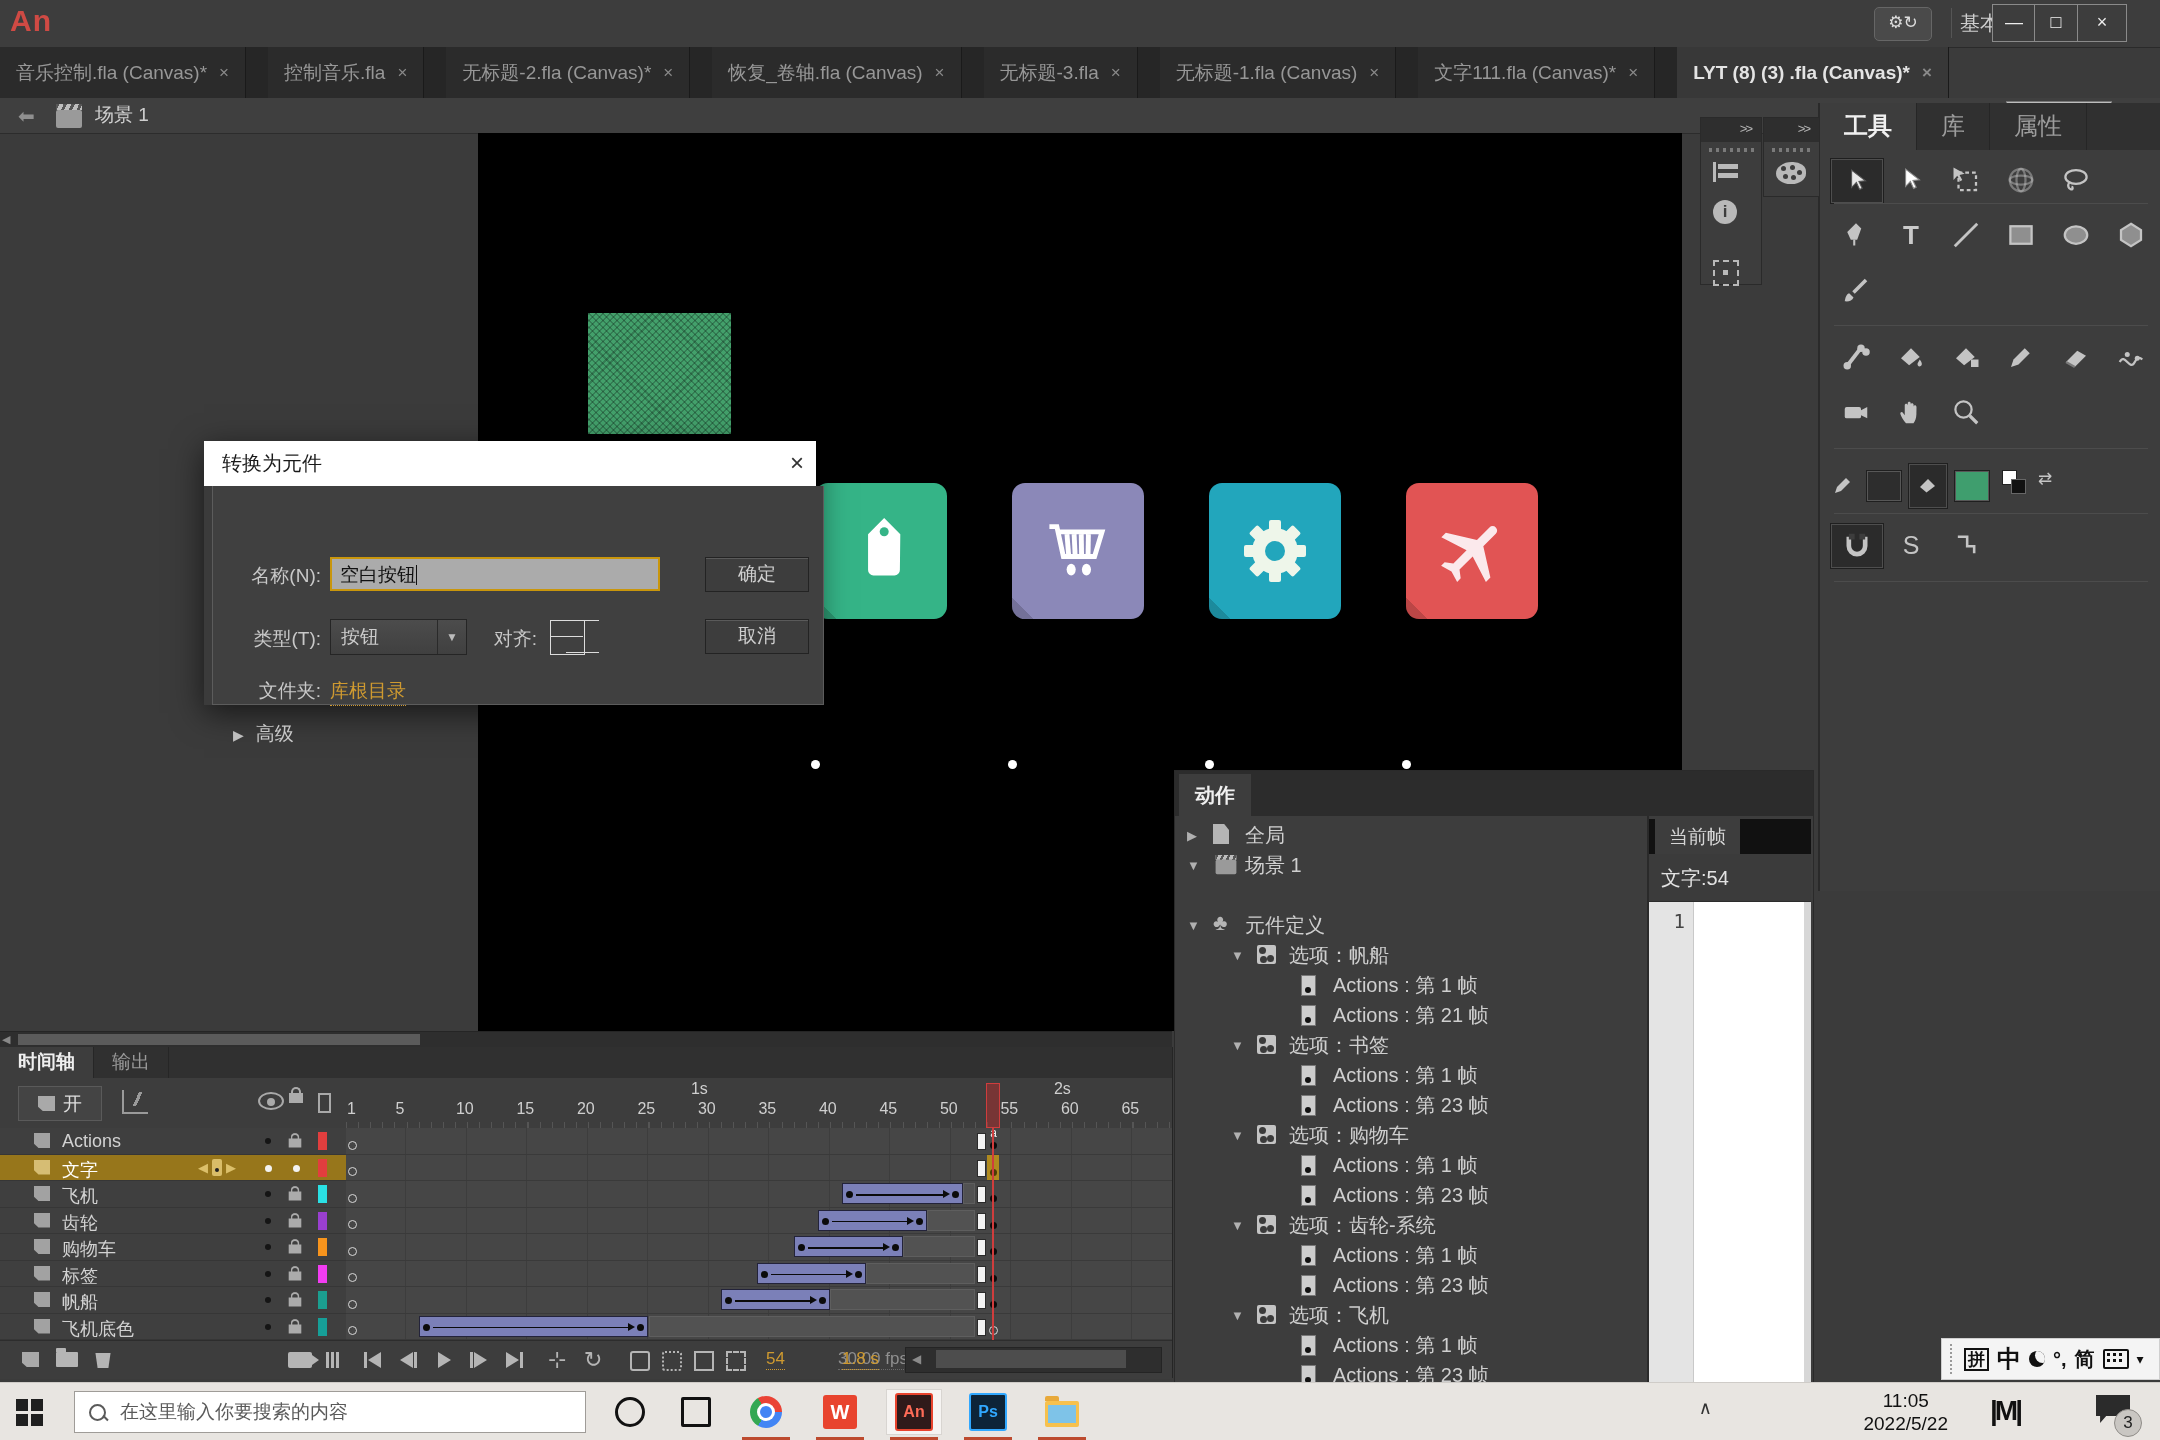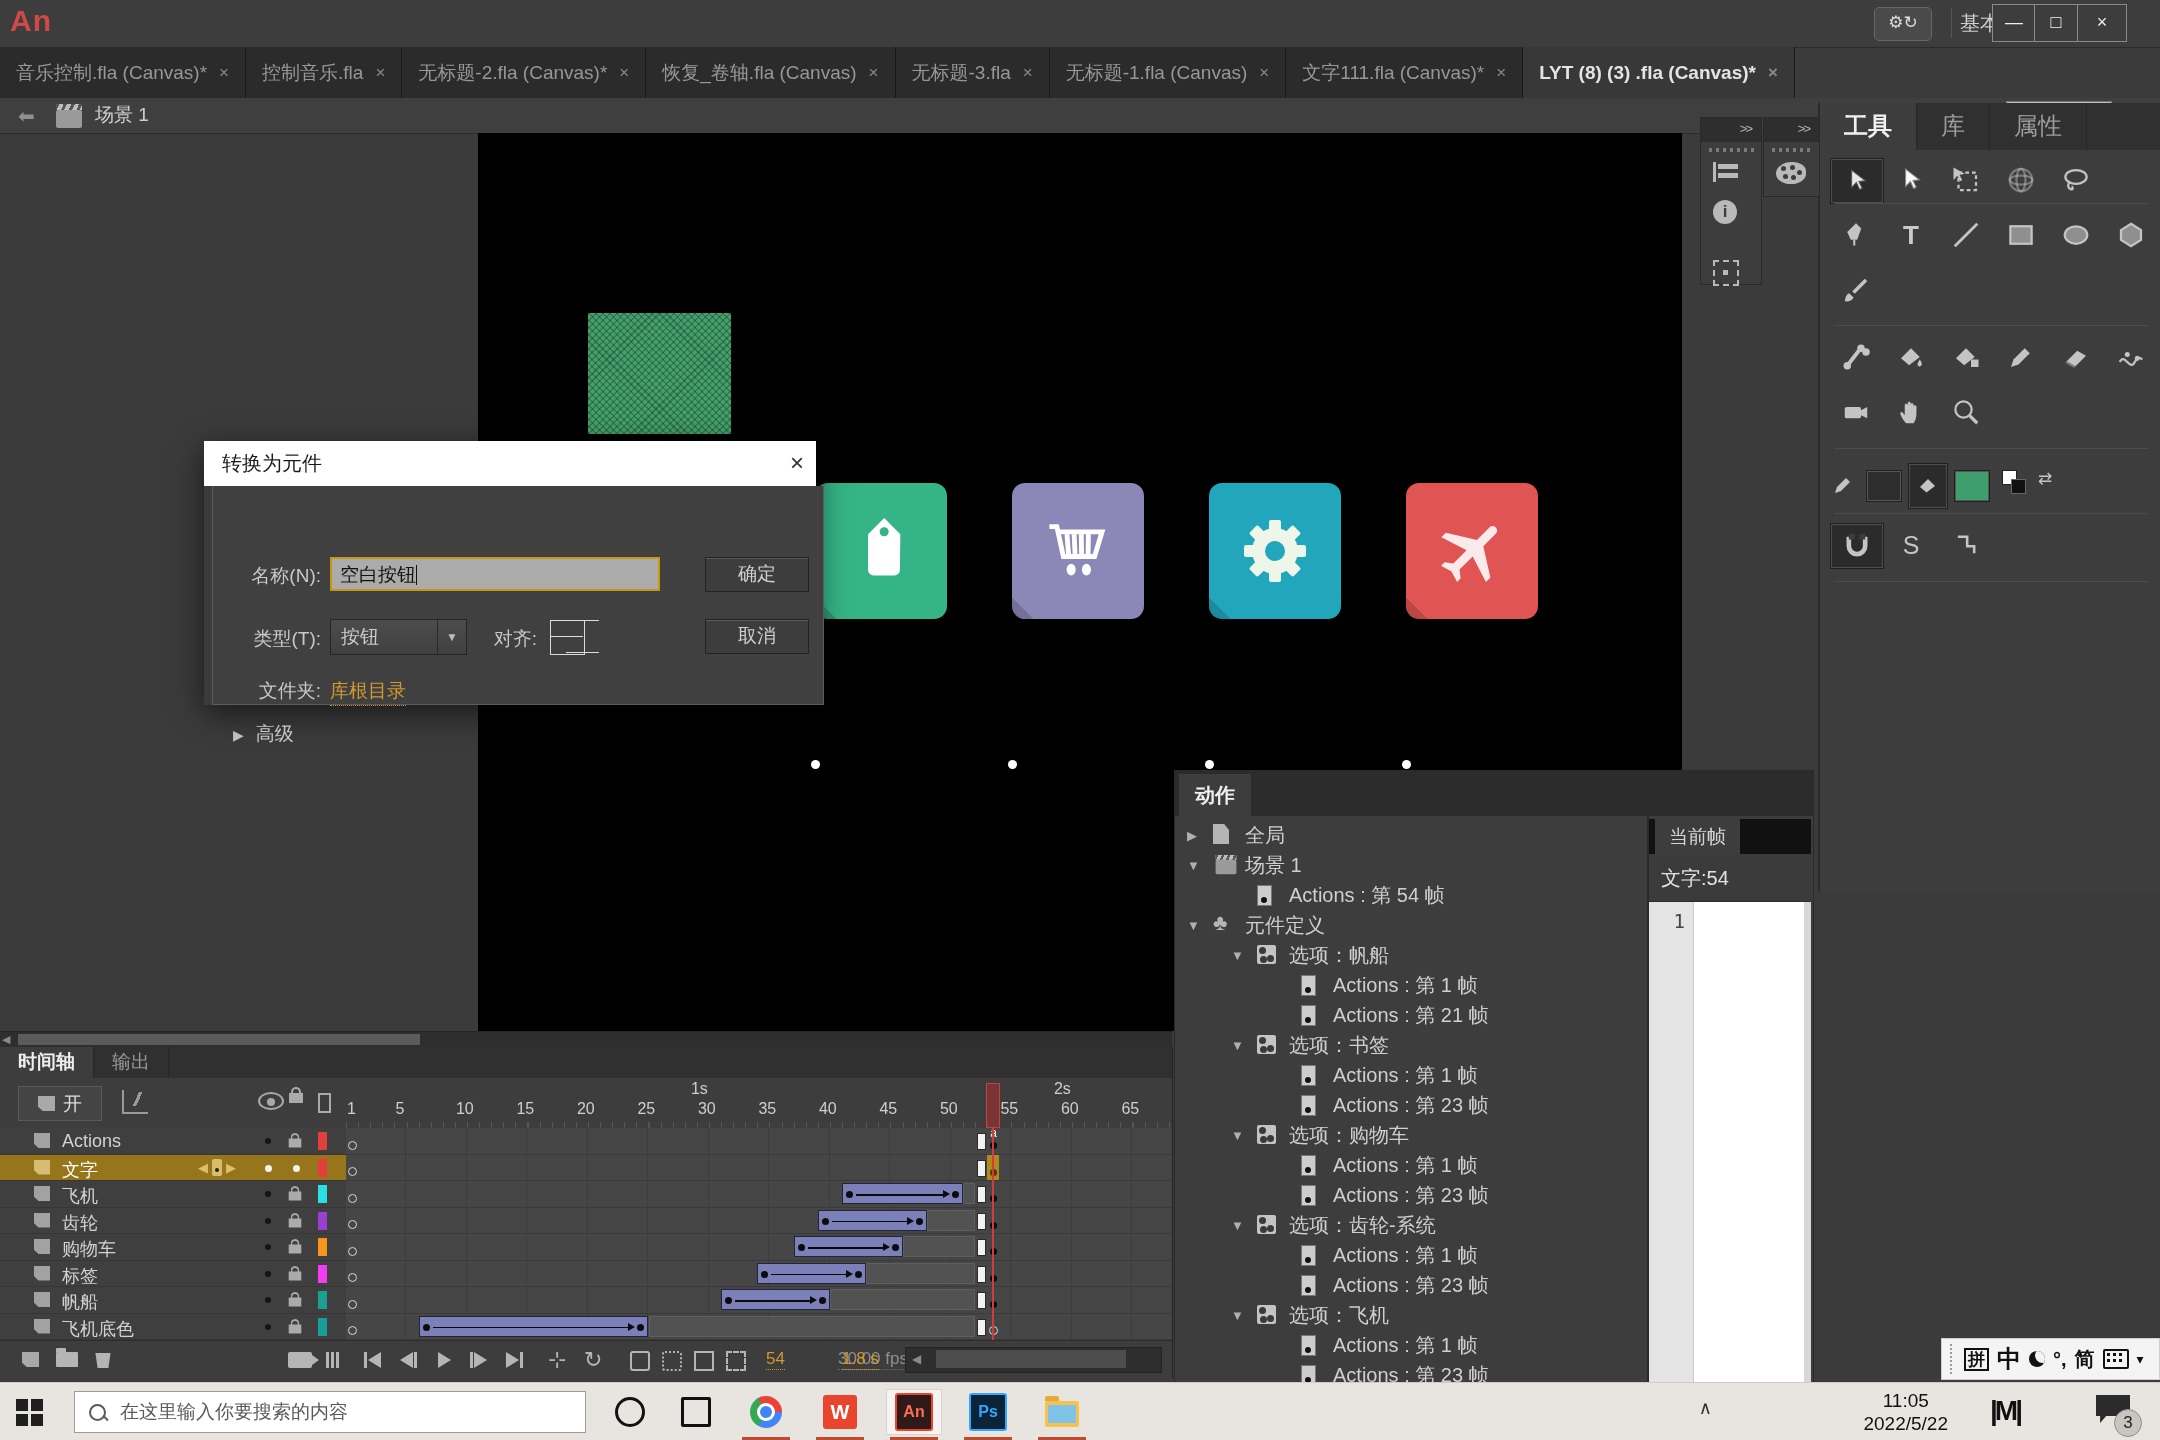--- a/index.html
+++ b/index.html
@@ -15,21 +15,21 @@
   .menu-item{padding:0 17px;font-size:19px;color:#d6d6d6;line-height:47px;cursor:default;}
   #wsbox{right:228px;top:7px;width:56px;height:32px;background:#4a4a4a;border:1px solid #666;border-radius:5px;
          color:#ddd;font-size:17px;text-align:center;line-height:30px;}
   #wssep{right:208px;top:8px;width:1px;height:30px;background:#555;}
   #workspace{right:98px;top:0;line-height:47px;font-size:20px;color:#cfcfcf;}
   #workspace .car{font-size:12px;color:#aaa;margin-left:10px;}
   .winbtn{top:4px;width:42px;height:36px;border:1px solid #8a8a8a;background:#3d3d3d;color:#eee;
           text-align:center;line-height:34px;font-size:18px;}
 
   
-  #tabbar{left:0;top:47px;width:1762px;height:51px;background:#262626;border-bottom:1px solid #1c1c1c;display:flex;}
+  #tabbar{left:0;top:47px;width:1762px;height:51px;background:#262626;border-bottom:1px solid #1c1c1c;display:flex;gap:22px;}
   .doc-tab{height:51px;padding:0 16px;border-right:1px solid #1a1a1a;display:flex;align-items:center;gap:12px;
            font-size:19px;color:#979797;background:#2b2b2b;white-space:nowrap;}
   .doc-tab.active{background:#383838;color:#e4e4e4;font-weight:bold;}
   .doc-tab .x{font-size:17px;color:#8a8a8a;}
 
   
   #editbar{left:0;top:98px;width:2160px;height:35px;background:#3f3f3f;border-bottom:1px solid #2c2c2c;}
   #backarrow{left:18px;top:6px;font-size:20px;color:#8f8f8f;}
   .clap{position:relative;width:26px;height:18px;background:#9a9a9a;border-radius:2px;}
   .clap:before{content:"";position:absolute;left:0;top:-6px;width:26px;height:6px;background:#bdbdbd;
@@ -614,24 +614,20 @@
         <div class="trow" style="top: 4px;">
           <div class="arr" style="left: 12px;">▶</div>
           <div class="ti-doc" style="left: 38px;"></div>
           <div class="lbl" style="left: 70px;">全局</div>
         </div>
         <div class="trow" style="top: 34px;">
           <div class="arr" style="left: 12px;">▼</div>
           <div class="clap" style="position: absolute; left: 38px; top: 8px; transform: scale(0.8);"></div>
           <div class="lbl" style="left: 70px;">场景 1</div>
         </div>
-        <div class="trow" style="top: 64px;">
-          <div class="ti-script" style="left: 82px;"></div>
-          <div class="lbl" style="left: 114px;">Actions : 第 54 帧</div>
-        </div>
         <div class="trow" style="top: 94px;">
           <div class="arr" style="left: 12px;">▼</div>
           <div class="ti-sym" style="left: 38px;">♣</div>
           <div class="lbl" style="left: 70px;">元件定义</div>
         </div>
         <div class="trow" style="top: 124px;">
           <div class="arr" style="left: 56px;">▼</div>
           <div class="ti-clip" style="left: 82px;"></div>
           <div class="lbl" style="left: 114px;">选项：帆船</div>
         </div>

